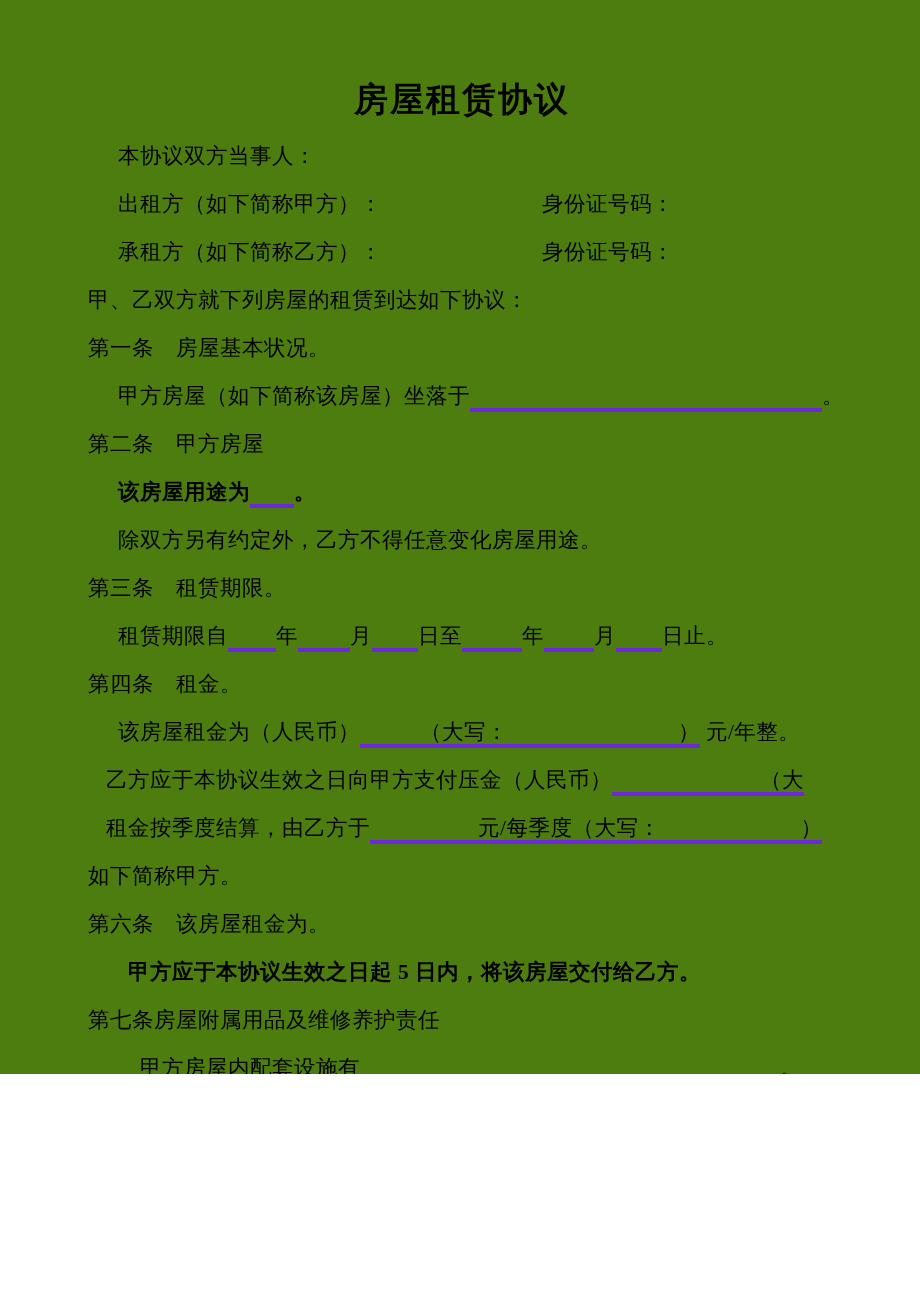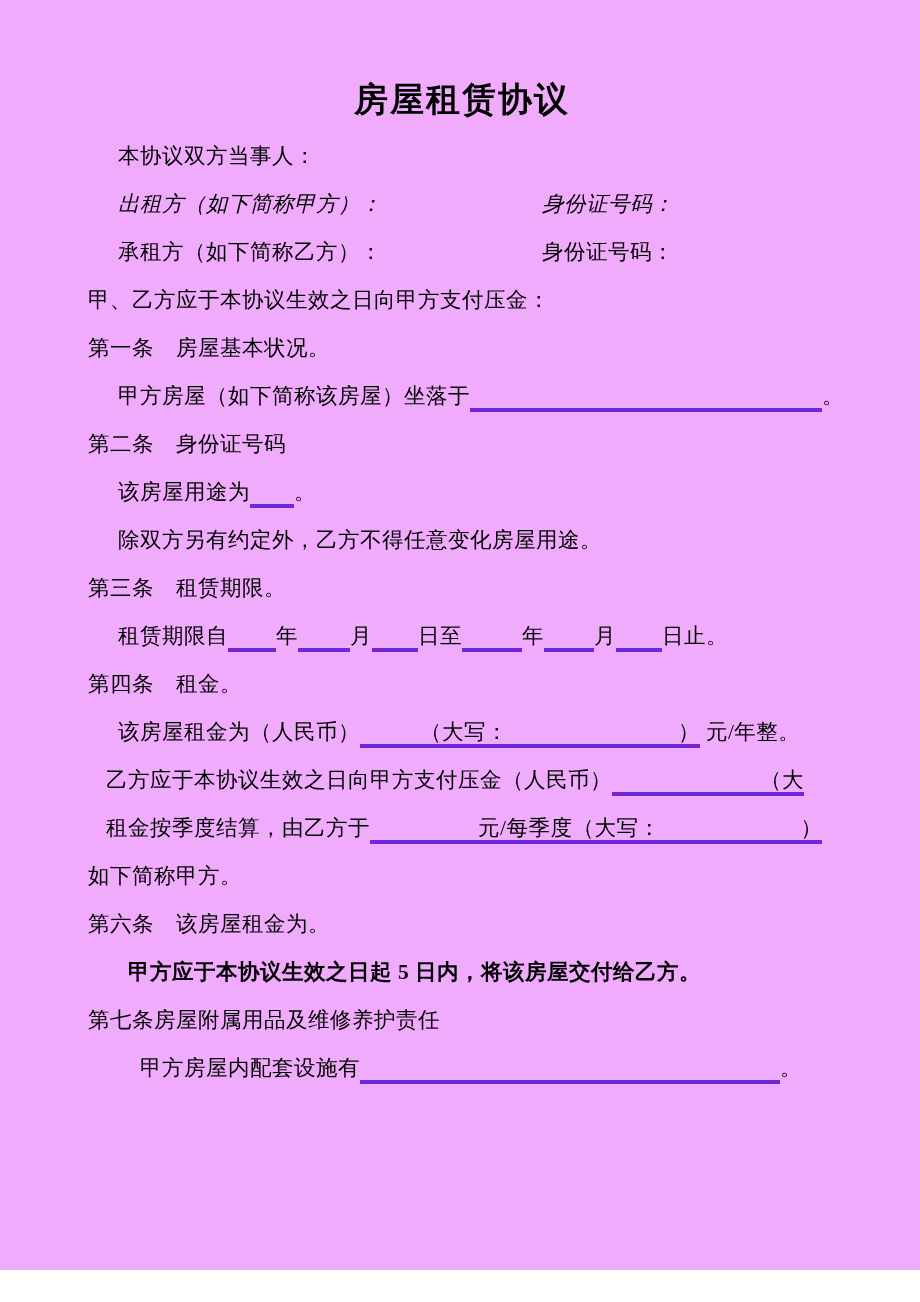--- a/index.html
+++ b/index.html
@@ -1,19 +1,19 @@
 <!DOCTYPE html>
 <html><head>
 <meta charset="utf-8">
 <style>
   html,body{margin:0;padding:0;background:#ffffff;}
   .page{
     position:relative;
-    width:920px;height:1270px;
-    background:#f0abfc;
+    width:920px;height:1074px;
+    background:#4d7c0f;
     overflow:hidden;
     color:#000000;
     font-family:"Liberation Serif","DejaVu Serif",serif;
   }
   .doc{padding:74px 84px 0 88px;}
   .title{
     margin:0 0 6px 0;
     height:52px;line-height:52px;
     text-align:center;
     font-size:34px;font-weight:700;
@@ -32,27 +32,27 @@
   .seg-gap{display:inline-block;height:1px;width:0;vertical-align:baseline;}
 </style>
 </head>
 <body>
 
 <div class="page">
   <div class="doc">
     <h1 class="title">房屋租赁协议</h1>
     <div>
         <div class="line" style="padding-left: 30px;"><span class="seg-text">本协议双方当事人：</span></div>
-        <div class="line" style="padding-left: 30px; font-style: italic;"><span class="seg-text">出租方（如下简称甲方）：</span><span class="seg-space" style="width: 160px;"></span><span class="seg-text">身份证号码：</span></div>
+        <div class="line" style="padding-left: 30px;"><span class="seg-text">出租方（如下简称甲方）：</span><span class="seg-space" style="width: 160px;"></span><span class="seg-text">身份证号码：</span></div>
         <div class="line" style="padding-left: 30px;"><span class="seg-text">承租方（如下简称乙方）：</span><span class="seg-space" style="width: 160px;"></span><span class="seg-text">身份证号码：</span></div>
-        <div class="line"><span class="seg-text">甲、乙方应于本协议生效之日向甲方支付压金：</span></div>
+        <div class="line"><span class="seg-text">甲、乙双方就下列房屋的租赁到达如下协议：</span></div>
         <div class="line"><span class="seg-text">第一条　房屋基本状况。</span></div>
         <div class="line" style="padding-left: 30px;"><span class="seg-text">甲方房屋（如下简称该房屋）坐落于</span><span class="seg-u"><span class="seg-gap" style="width: 352px;"></span></span><span class="seg-text">。</span></div>
-        <div class="line"><span class="seg-text">第二条　身份证号码</span></div>
-        <div class="line" style="padding-left: 30px;"><span class="seg-text">该房屋用途为</span><span class="seg-u"><span class="seg-gap" style="width: 44px;"></span></span><span class="seg-text">。</span></div>
+        <div class="line"><span class="seg-text">第二条　甲方房屋</span></div>
+        <div class="line" style="padding-left: 30px; font-weight: bold;"><span class="seg-text">该房屋用途为</span><span class="seg-u"><span class="seg-gap" style="width: 44px;"></span></span><span class="seg-text">。</span></div>
         <div class="line" style="padding-left: 30px;"><span class="seg-text">除双方另有约定外，乙方不得任意变化房屋用途。</span></div>
         <div class="line"><span class="seg-text">第三条　租赁期限。</span></div>
         <div class="line" style="padding-left: 30px;"><span class="seg-text">租赁期限自</span><span class="seg-u"><span class="seg-gap" style="width: 48px;"></span></span><span class="seg-text">年</span><span class="seg-u"><span class="seg-gap" style="width: 52px;"></span></span><span class="seg-text">月</span><span class="seg-u"><span class="seg-gap" style="width: 46px;"></span></span><span class="seg-text">日至</span><span class="seg-u"><span class="seg-gap" style="width: 60px;"></span></span><span class="seg-text">年</span><span class="seg-u"><span class="seg-gap" style="width: 50px;"></span></span><span class="seg-text">月</span><span class="seg-u"><span class="seg-gap" style="width: 46px;"></span></span><span class="seg-text">日止。</span></div>
         <div class="line"><span class="seg-text">第四条　租金。</span></div>
         <div class="line" style="padding-left: 30px;"><span class="seg-text">该房屋租金为（人民币）</span><span class="seg-u"><span class="seg-gap" style="width: 60px;"></span><span class="seg-text">（大写：</span><span class="seg-gap" style="width: 170px;"></span><span class="seg-text">）</span></span><span class="seg-text"> 元/年整。</span></div>
         <div class="line" style="padding-left: 18px;"><span class="seg-text">乙方应于本协议生效之日向甲方支付压金（人民币）</span><span class="seg-u"><span class="seg-gap" style="width: 148px;"></span><span class="seg-text">（大</span></span></div>
         <div class="line" style="padding-left: 18px;"><span class="seg-text">租金按季度结算，由乙方于</span><span class="seg-u"><span class="seg-gap" style="width: 108px;"></span><span class="seg-text">元/每季度（大写：</span><span class="seg-gap" style="width: 140px;"></span><span class="seg-text">）</span></span></div>
         <div class="line"><span class="seg-text">如下简称甲方。</span></div>
         <div class="line"><span class="seg-text">第六条　该房屋租金为。</span></div>
         <div class="line" style="padding-left: 40px; font-weight: bold;"><span class="seg-text">甲方应于本协议生效之日起 5 日内，将该房屋交付给乙方。</span></div>

